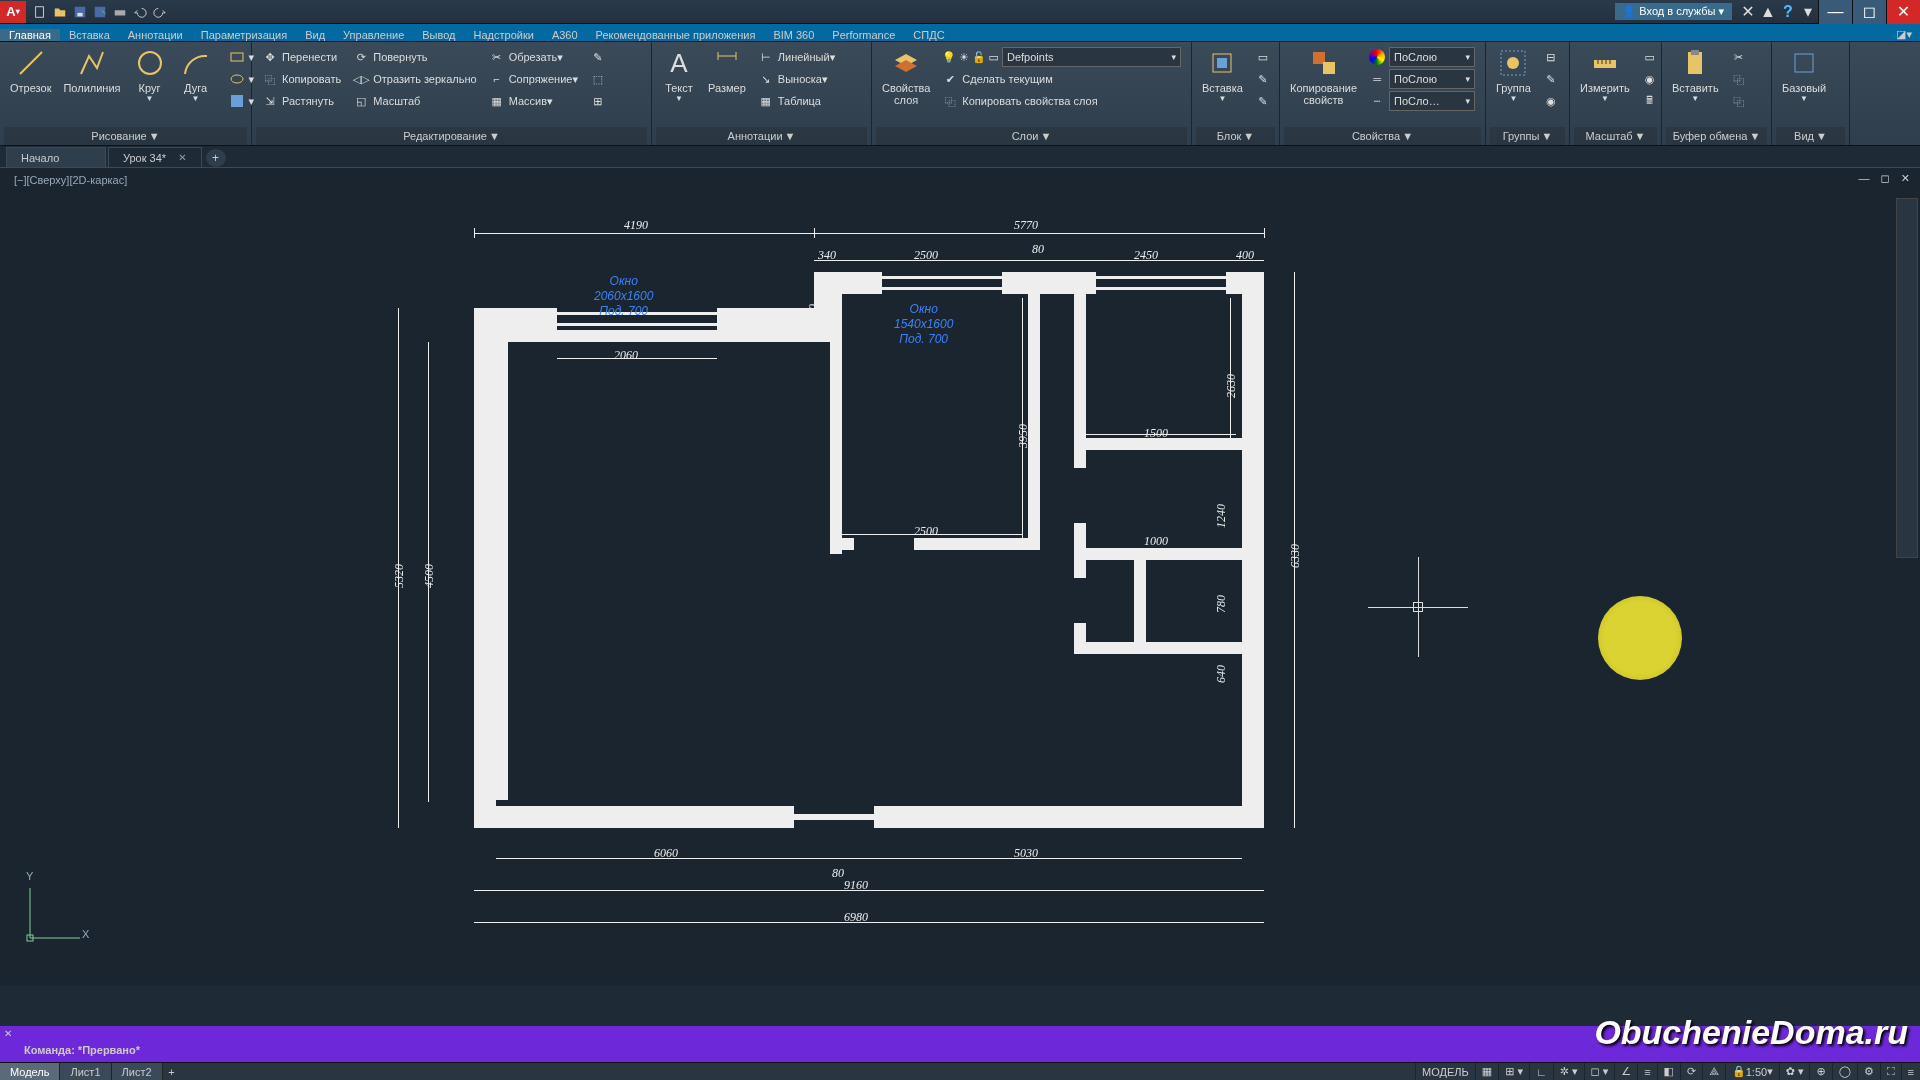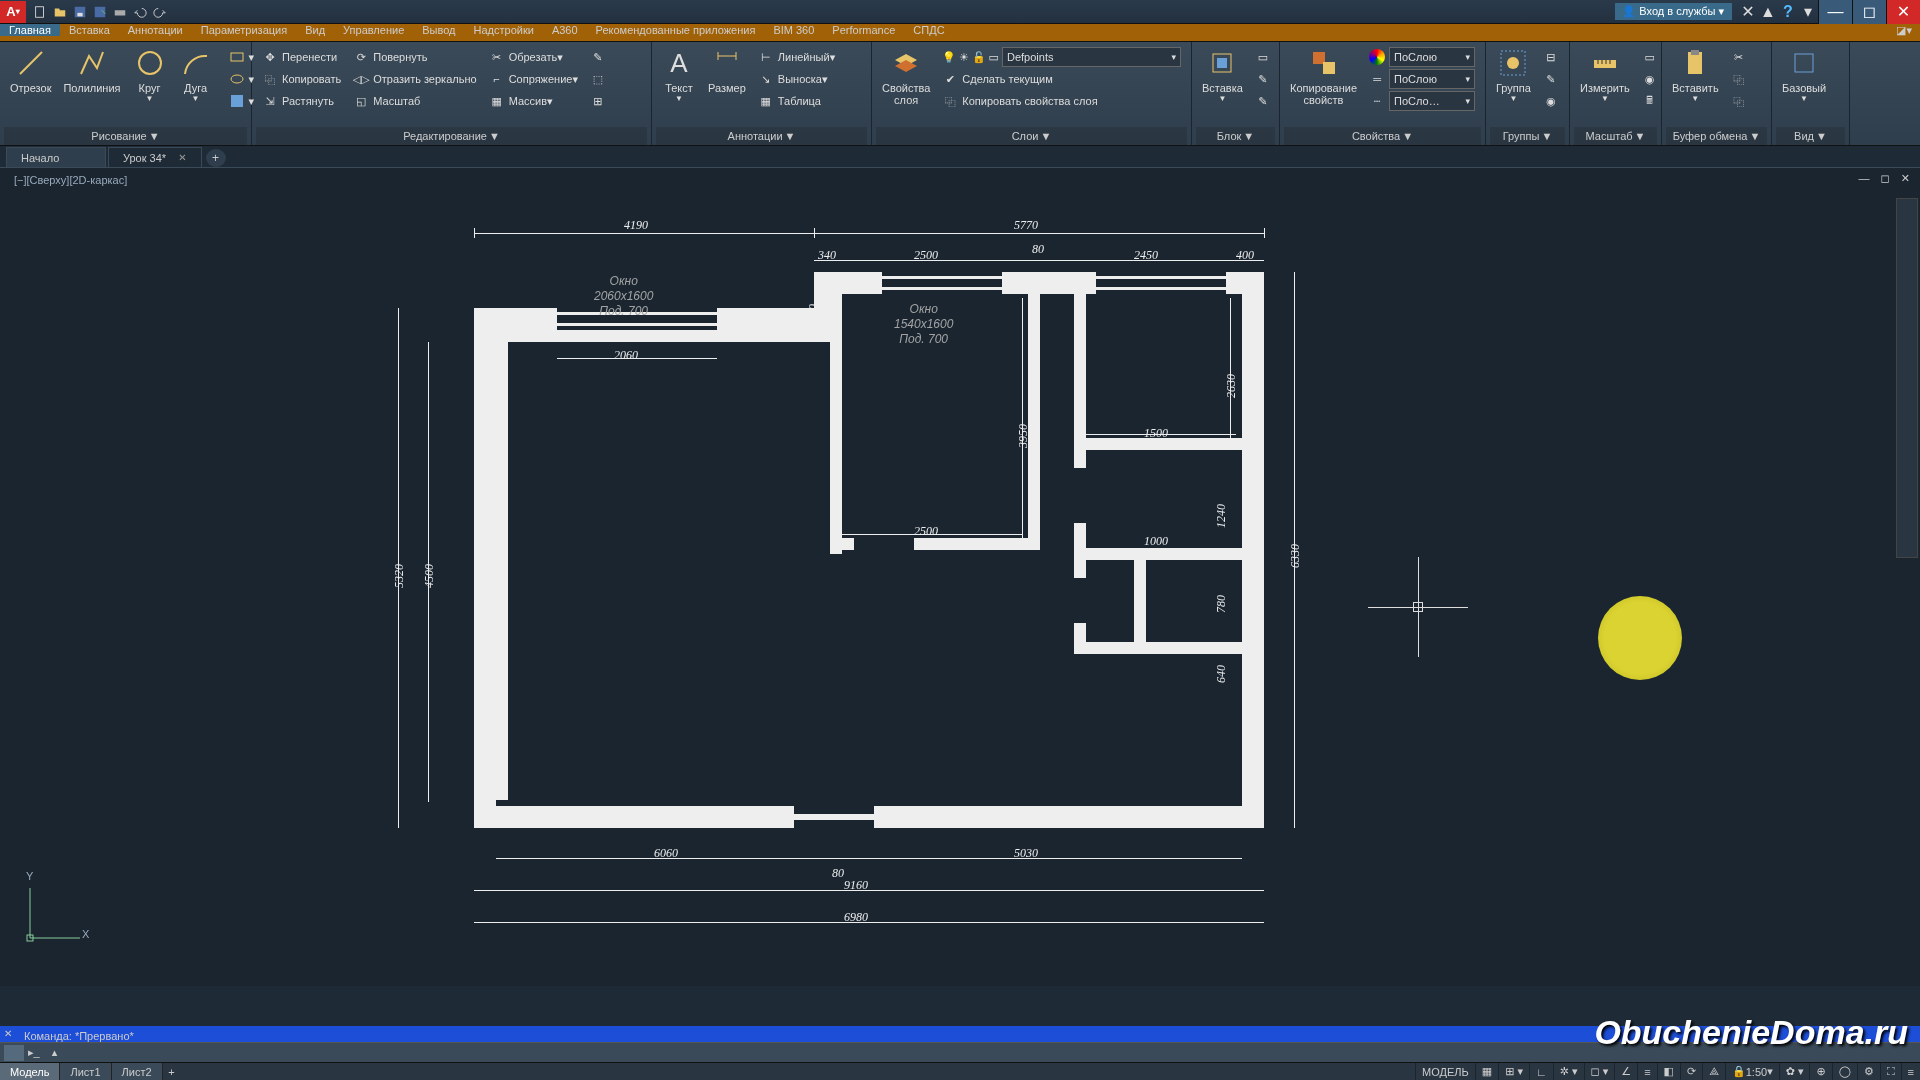--- a/index.html
+++ b/index.html
@@ -8,21 +8,21 @@
 .titlebar{height:24px;background:linear-gradient(#2a3a4a,#233040);display:flex;align-items:center;border-bottom:1px solid #111;}
 .app-logo{width:26px;height:22px;background:#d32828;color:#fff;display:flex;align-items:center;justify-content:center;font-size:13px;font-weight:bold;margin-right:4px;}
 .qat-btn{width:18px;height:18px;margin:0 1px;display:flex;align-items:center;justify-content:center;color:#ddd;}
 .qat-btn svg{width:14px;height:14px;}
 .titlebar-spacer{flex:1;}
 .sign-in{background:#3a6a8a;color:#fff;padding:2px 8px;font-size:11px;margin-right:6px;}
 .win-ctrls{display:flex;}
 .win-btn{width:34px;height:24px;display:flex;align-items:center;justify-content:center;background:#3a5a7a;color:#fff;border-left:1px solid #111;}
 .win-btn.close{background:#d32828;}
 
-.menurow{height:18px;background:#a16207;display:flex;align-items:flex-start;font-size:11px;color:#ccc;border-bottom:1px solid #111;}
+.menurow{height:18px;background:#0369a1;display:flex;align-items:flex-end;font-size:11px;color:#ccc;border-bottom:1px solid #111;}
 .menurow span{padding:0 9px;cursor:default;}
 .menurow span.active{background:#3a6a8a;color:#fff;}
 
 .ribbon{height:104px;background:linear-gradient(#3a4a58,#2f3e4c);display:flex;border-bottom:1px solid #111;}
 .rgroup{border-right:1px solid #1a2530;padding:2px 4px 0;display:flex;flex-direction:column;}
 .rgroup-body{flex:1;display:flex;align-items:flex-start;}
 .rgroup-title{height:18px;font-size:11px;color:#ccc;text-align:center;background:rgba(0,0,0,.12);display:flex;align-items:center;justify-content:center;gap:2px;}
 .big-btn{display:flex;flex-direction:column;align-items:center;padding:2px 6px;color:#ddd;font-size:11px;}
 .big-btn .ic{width:34px;height:34px;margin-bottom:2px;display:flex;align-items:center;justify-content:center;}
 .col-btns{display:flex;flex-direction:column;padding:2px;}
@@ -48,24 +48,24 @@
 .crosshair:after{content:"";position:absolute;top:-50px;left:0;width:1px;height:100px;background:#ddd;}
 .crosshair .box{position:absolute;left:-5px;top:-5px;width:10px;height:10px;border:1px solid #ddd;}
 .marker{position:absolute;left:1598px;top:428px;width:84px;height:84px;border-radius:50%;background:radial-gradient(circle,#dbd331 60%,#b4af1c 100%);}
 
 .plan{position:absolute;left:374px;top:60px;width:930px;height:720px;}
 .plan div{position:absolute;}
 .wall{background:#eee;}
 .dim{color:#eee;font-size:12px;font-style:italic;font-family:"Times New Roman",serif;white-space:nowrap;}
 .dim.v{transform:rotate(-90deg);transform-origin:left top;}
 .dimline{background:#eee;}
-.note{color:#a3a3a3;font-size:12px;font-style:italic;font-family:"Times New Roman",serif;text-align:center;white-space:nowrap;}
+.note{color:#3b82f6;font-size:12px;font-style:italic;font-family:"Times New Roman",serif;text-align:center;white-space:nowrap;}
 
 .cmd-area{position:absolute;left:0;bottom:18px;right:0;height:36px;background:#2a3542;color:#ccc;font-size:11px;}
-.cmd-hist{height:16px;padding:4px 24px;background:#1d4ed8;}
+.cmd-hist{height:16px;padding:18px 24px;background:#6d28d9;font-weight:bold;}
 .cmd-input{height:20px;display:flex;align-items:center;background:#3a4a58;border-top:1px solid #555;}
 .cmd-input .icon{width:20px;height:16px;margin:0 4px;background:#556b7d;}
 .cmd-input input{flex:1;background:transparent;border:none;color:#ccc;font-style:italic;font-size:11px;outline:none;}
 .cmd-x{position:absolute;left:4px;top:2px;color:#ccc;font-size:10px;}
 
 .statusbar{position:absolute;left:0;bottom:0;right:0;height:18px;background:#2a3542;display:flex;align-items:center;font-size:11px;color:#ccc;border-top:1px solid #111;}
 .layout-tabs{display:flex;height:18px;}
 .layout-tab{padding:0 10px;background:#3a4a58;border-right:1px solid #222;display:flex;align-items:center;}
 .layout-tab.active{background:#5a6a78;color:#fff;}
 .layout-add{width:18px;display:flex;align-items:center;justify-content:center;}

